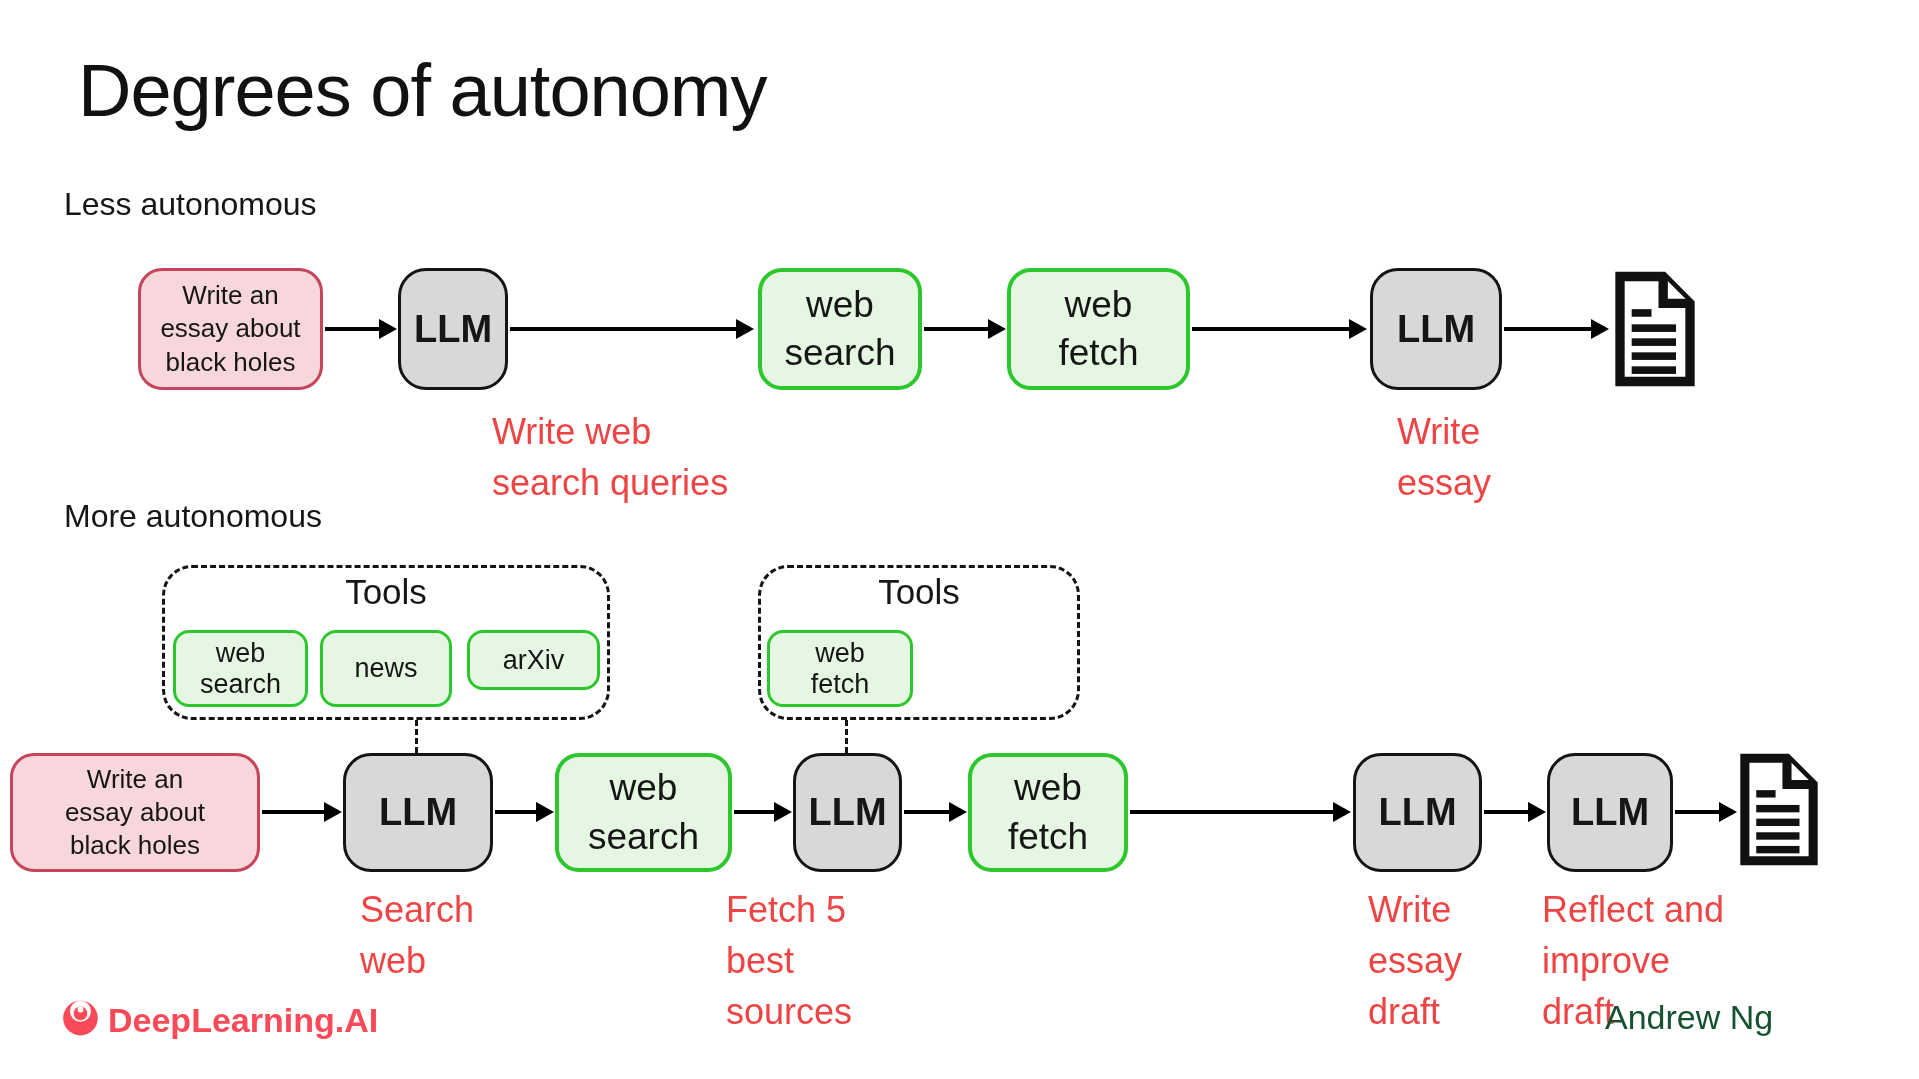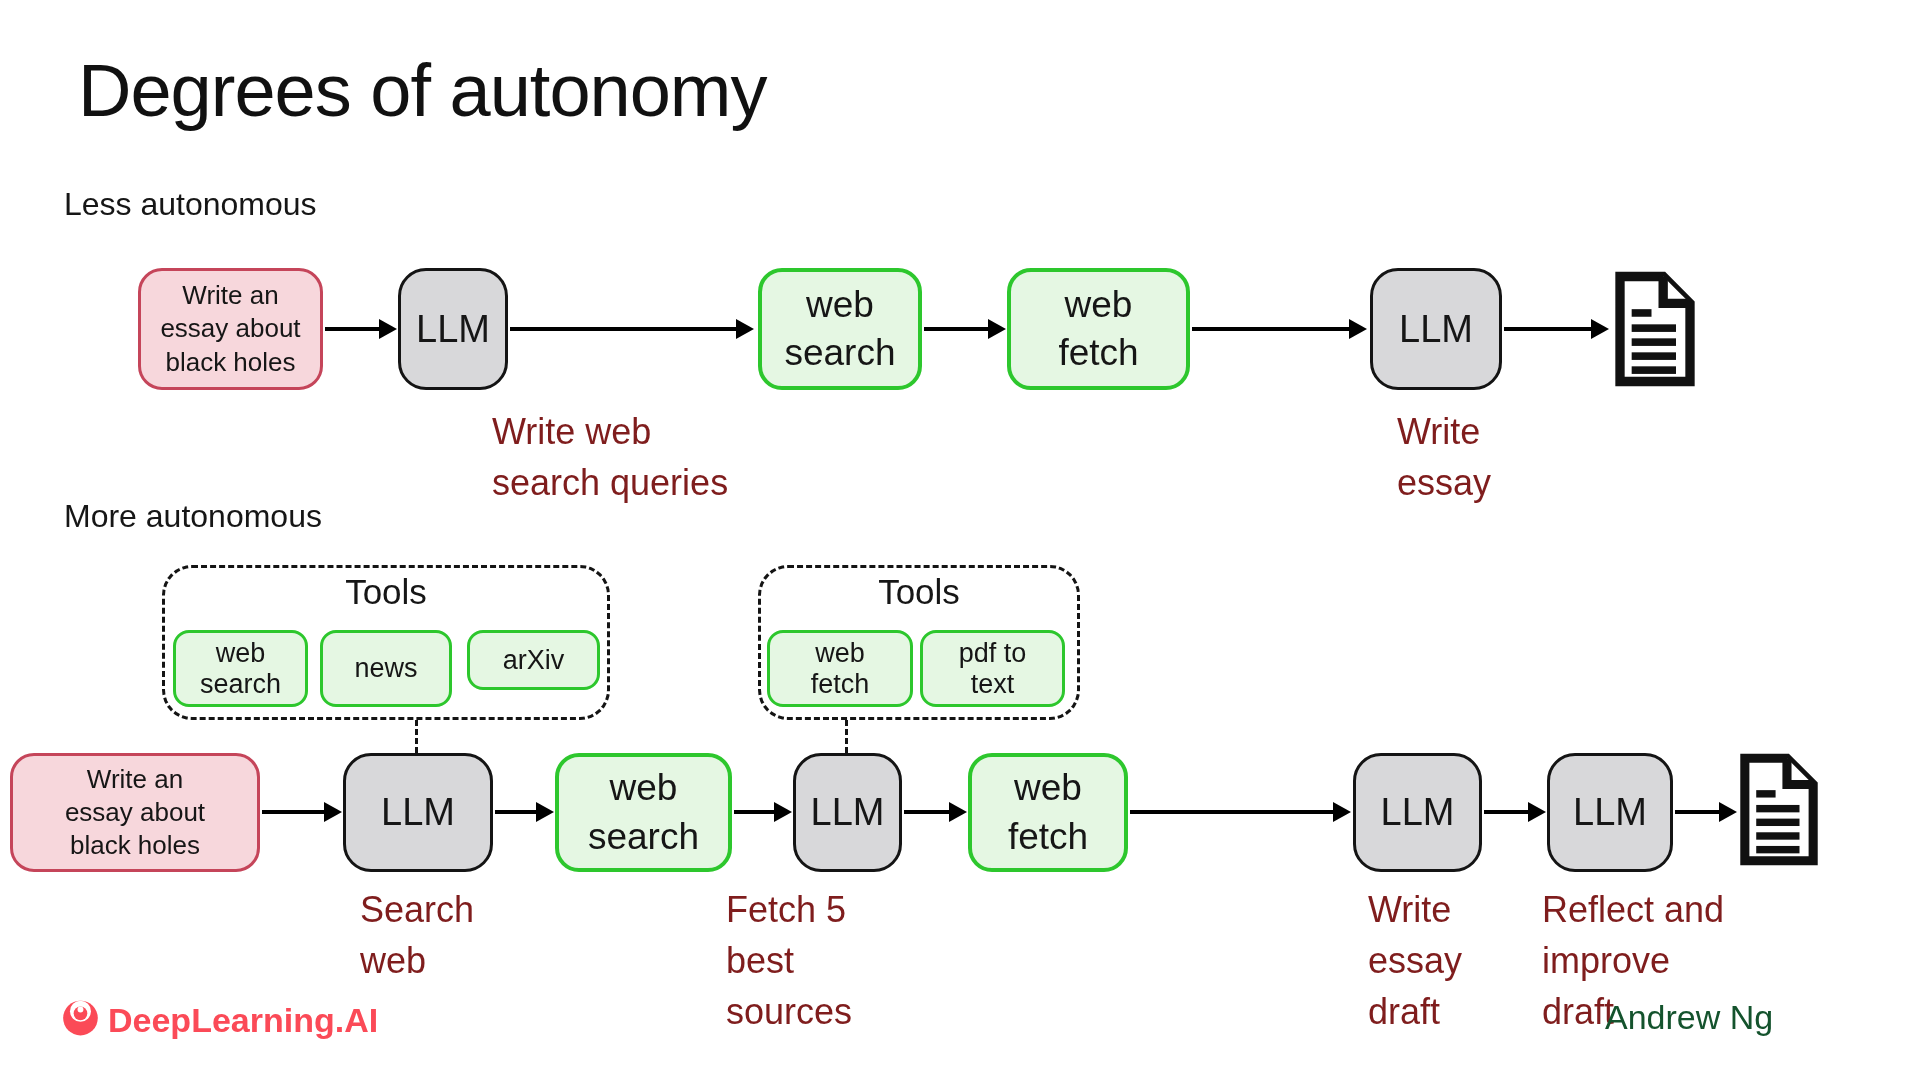--- a/index.html
+++ b/index.html
@@ -8,24 +8,24 @@
     font-family:"Liberation Sans","DejaVu Sans",sans-serif;color:#1a1a1a;
   }
   .abs{position:absolute;}
   .title{font-size:74px;font-weight:500;letter-spacing:-1px;color:#111;}
   .section-label{font-size:32px;font-weight:500;color:#161616;}
   .box{
     position:absolute;display:flex;align-items:center;justify-content:center;
     text-align:center;box-sizing:border-box;white-space:pre-line;color:#161616;
   }
   .pink{background:#F7D7DC;border:3px solid #C5455A;border-radius:24px;font-size:26px;line-height:1.28;font-weight:500;}
-  .gray{background:#D8D8DA;border:3px solid #141414;border-radius:28px;font-size:38px;font-weight:400;}
+  .gray{background:#D8D8DA;border:3px solid #141414;border-radius:28px;font-size:38px;font-weight:700;}
   .green{background:#E5F7E3;border:4px solid #2DC72D;border-radius:24px;font-size:37px;line-height:1.3;font-weight:500;}
   .mini{background:#E5F7E3;border:3px solid #2DC72D;border-radius:16px;font-size:27px;line-height:1.12;font-weight:500;}
-  .caption{position:absolute;font-size:36px;line-height:1.42;white-space:pre-line;color:#7f1d1d;font-weight:500;}
+  .caption{position:absolute;font-size:36px;line-height:1.42;white-space:pre-line;color:#ef4444;font-weight:500;}
   .dashedbox{position:absolute;border:3px dashed #141414;border-radius:30px;box-sizing:border-box;}
   .tools-title{position:absolute;font-size:35px;text-align:center;font-weight:500;color:#161616;}
   .arrow{position:absolute;height:4px;background:#000;}
   .arrow::after{
     content:'';position:absolute;right:-17px;top:-8px;width:0;height:0;
     border-left:18px solid #000;border-top:10px solid transparent;border-bottom:10px solid transparent;
   }
   .connector{position:absolute;width:0;border-left:3px dashed #141414;}
   .logo-text{font-size:34px;font-weight:700;color:#FB4A57;}
   .author{font-size:34px;font-weight:500;color:#14532d;}
@@ -74,22 +74,20 @@
   <div class="box mini" style="left:173px;top:630px;width:135px;height:77px;">web
 search</div>
   <div class="box mini" style="left:320px;top:630px;width:132px;height:77px;">news</div>
   <div class="box mini" style="left:467px;top:630px;width:133px;height:60px;">arXiv</div>
   <div class="connector" style="left:415px;top:720px;height:33px;"></div>
 
   <div class="dashedbox" style="left:758px;top:565px;width:322px;height:155px;"></div>
   <div class="tools-title" style="left:758px;top:572px;width:322px;">Tools</div>
   <div class="box mini" style="left:767px;top:630px;width:146px;height:77px;">web
 fetch</div>
-  <div class="box mini" style="left:920px;top:630px;width:145px;height:77px;">pdf to
-text</div>
   <div class="connector" style="left:845px;top:720px;height:33px;"></div>
 
   <div class="box pink" style="left:10px;top:753px;width:250px;height:119px;">Write an
 essay about
 black holes</div>
   <div class="arrow" style="left:262px;top:810px;width:63px;"></div>
   <div class="box gray" style="left:343px;top:753px;width:150px;height:119px;">LLM</div>
   <div class="arrow" style="left:495px;top:810px;width:42px;"></div>
   <div class="box green" style="left:555px;top:753px;width:177px;height:119px;">web
 search</div>

